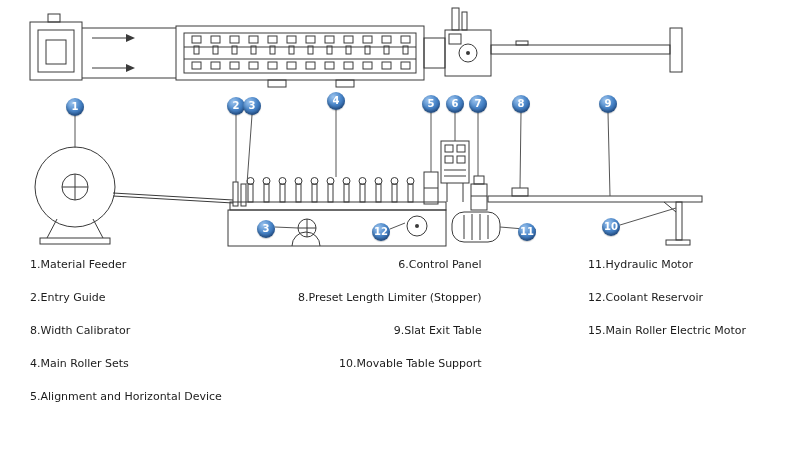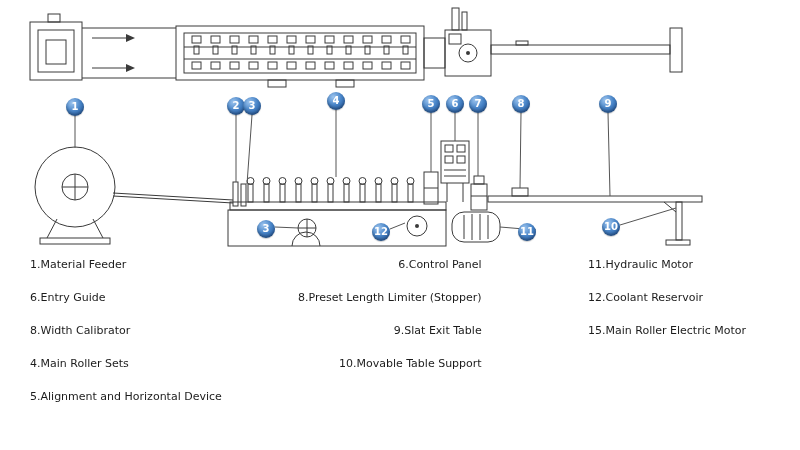--- a/index.html
+++ b/index.html
@@ -205,21 +205,21 @@
   <div class="callout" style="left:469px;top:95px">7</div>
   <div class="callout" style="left:512px;top:95px">8</div>
   <div class="callout" style="left:599px;top:95px">9</div>
   <div class="callout" style="left:602px;top:218px">10</div>
   <div class="callout" style="left:518px;top:223px">11</div>
   <div class="callout" style="left:372px;top:223px">12</div>
   <div class="callout" style="left:257px;top:220px">3</div>
 
   <div class="legend-col" id="legend-col-1">
     <div class="legend-item">1.Material Feeder</div>
-    <div class="legend-item">6.Entry Guide</div>
+    <div class="legend-item">2.Entry Guide</div>
     <div class="legend-item">8.Width Calibrator</div>
     <div class="legend-item">4.Main Roller Sets</div>
     <div class="legend-item">5.Alignment and Horizontal Device</div>
   </div>
   <div class="legend-col" id="legend-col-2">
     <div class="legend-item">6.Control Panel</div>
     <div class="legend-item">8.Preset Length Limiter (Stopper)</div>
     <div class="legend-item">9.Slat Exit Table</div>
     <div class="legend-item">10.Movable Table Support</div>
   </div>

